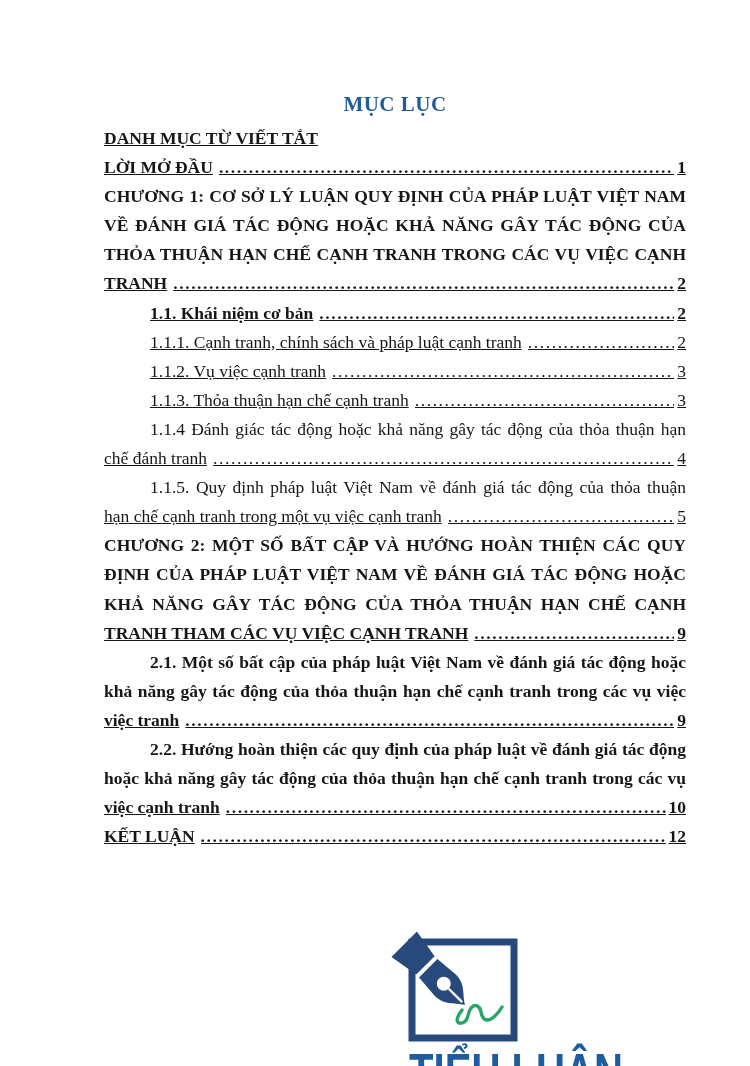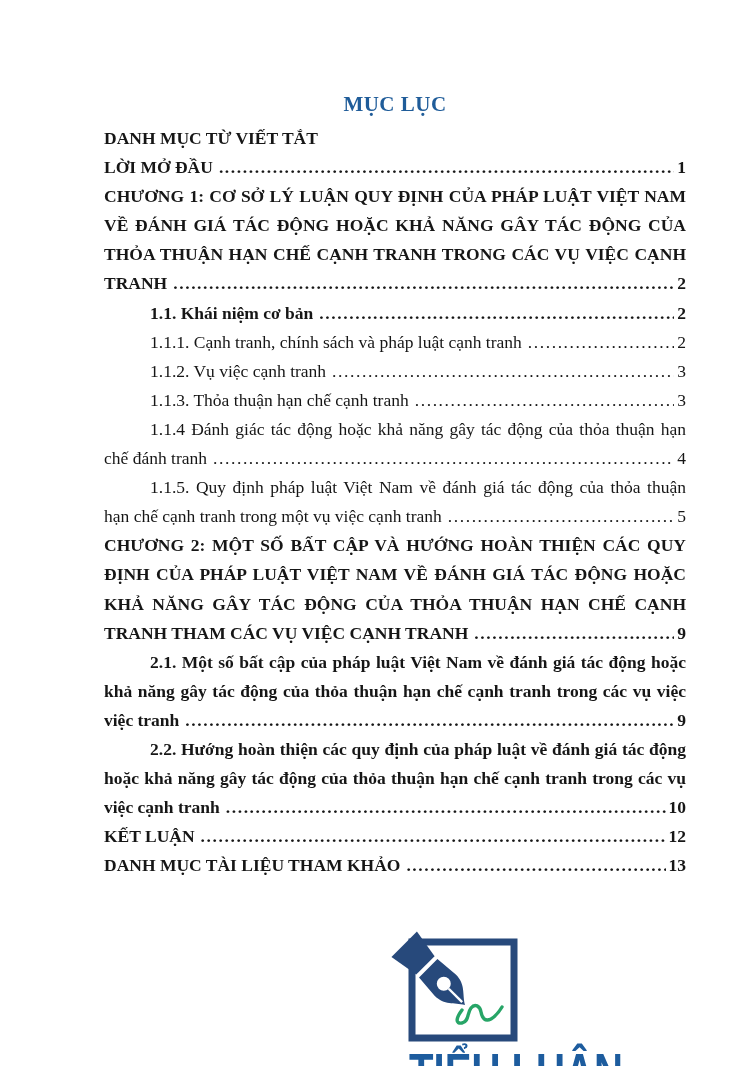--- a/index.html
+++ b/index.html
@@ -12,21 +12,21 @@
   .toc-title{
     text-align:center;font-weight:bold;font-size:21px;color:#1F5C99;
     line-height:26px;margin-bottom:7px;letter-spacing:.5px;
   }
   .toc{font-size:17.5px;}
   .entry{margin:0;}
   .entry.chapter,.entry.section{font-weight:bold;}
   .entry.subsection{font-weight:normal;}
   .line{line-height:29.1px;height:29.1px;}
   .line.fill{text-align:justify;text-align-last:justify;overflow:hidden;white-space:normal;}
-  .line.last{display:flex;align-items:flex-end;}
+  .line.last{display:flex;align-items:flex-end;text-decoration:underline;}
   .line .txt{white-space:nowrap;}
   .line.indent{padding-left:46px;}
   .dots{flex:1 1 auto;overflow:hidden;white-space:nowrap;margin:0 3px 0 6px;min-width:0;}
   .dots::before{
     content:"........................................................................................................................................................................................";
     letter-spacing:1.6px;
   }
   .pg{flex:0 0 auto;}
   .logo{position:absolute;left:408px;top:938px;display:flex;align-items:flex-start;flex-direction:column;}
   .logo svg{display:block;overflow:visible;}
@@ -133,27 +133,20 @@
             <span class="pg">10</span>
           </div>
         </div>
         <div class="entry chapter">
           <div class="line last">
             <span class="txt">KẾT LUẬN</span>
             <span class="dots"></span>
             <span class="pg">12</span>
           </div>
         </div>
-        <div class="entry chapter">
-          <div class="line last">
-            <span class="txt">DANH MỤC TÀI LIỆU THAM KHẢO</span>
-            <span class="dots"></span>
-            <span class="pg">13</span>
-          </div>
-        </div>
       </div>
   </div>
 
   <div class="logo">
 
     <svg width="110" height="104" viewBox="0 0 110 104">
       <rect x="4" y="4" width="102" height="96" fill="#ffffff" stroke="#27497B" stroke-width="7"></rect>
       <g transform="translate(57,67) rotate(-45)">
         <path d="M-13,-56 L13,-56 L18,-86 L-18,-86 Z" fill="#27497B"></path>
         <path d="M0,0 C-6,-10 -15,-14 -15,-28 L-13,-52 L13,-52 L15,-28 C15,-14 6,-10 0,0 Z" fill="#27497B"></path>

